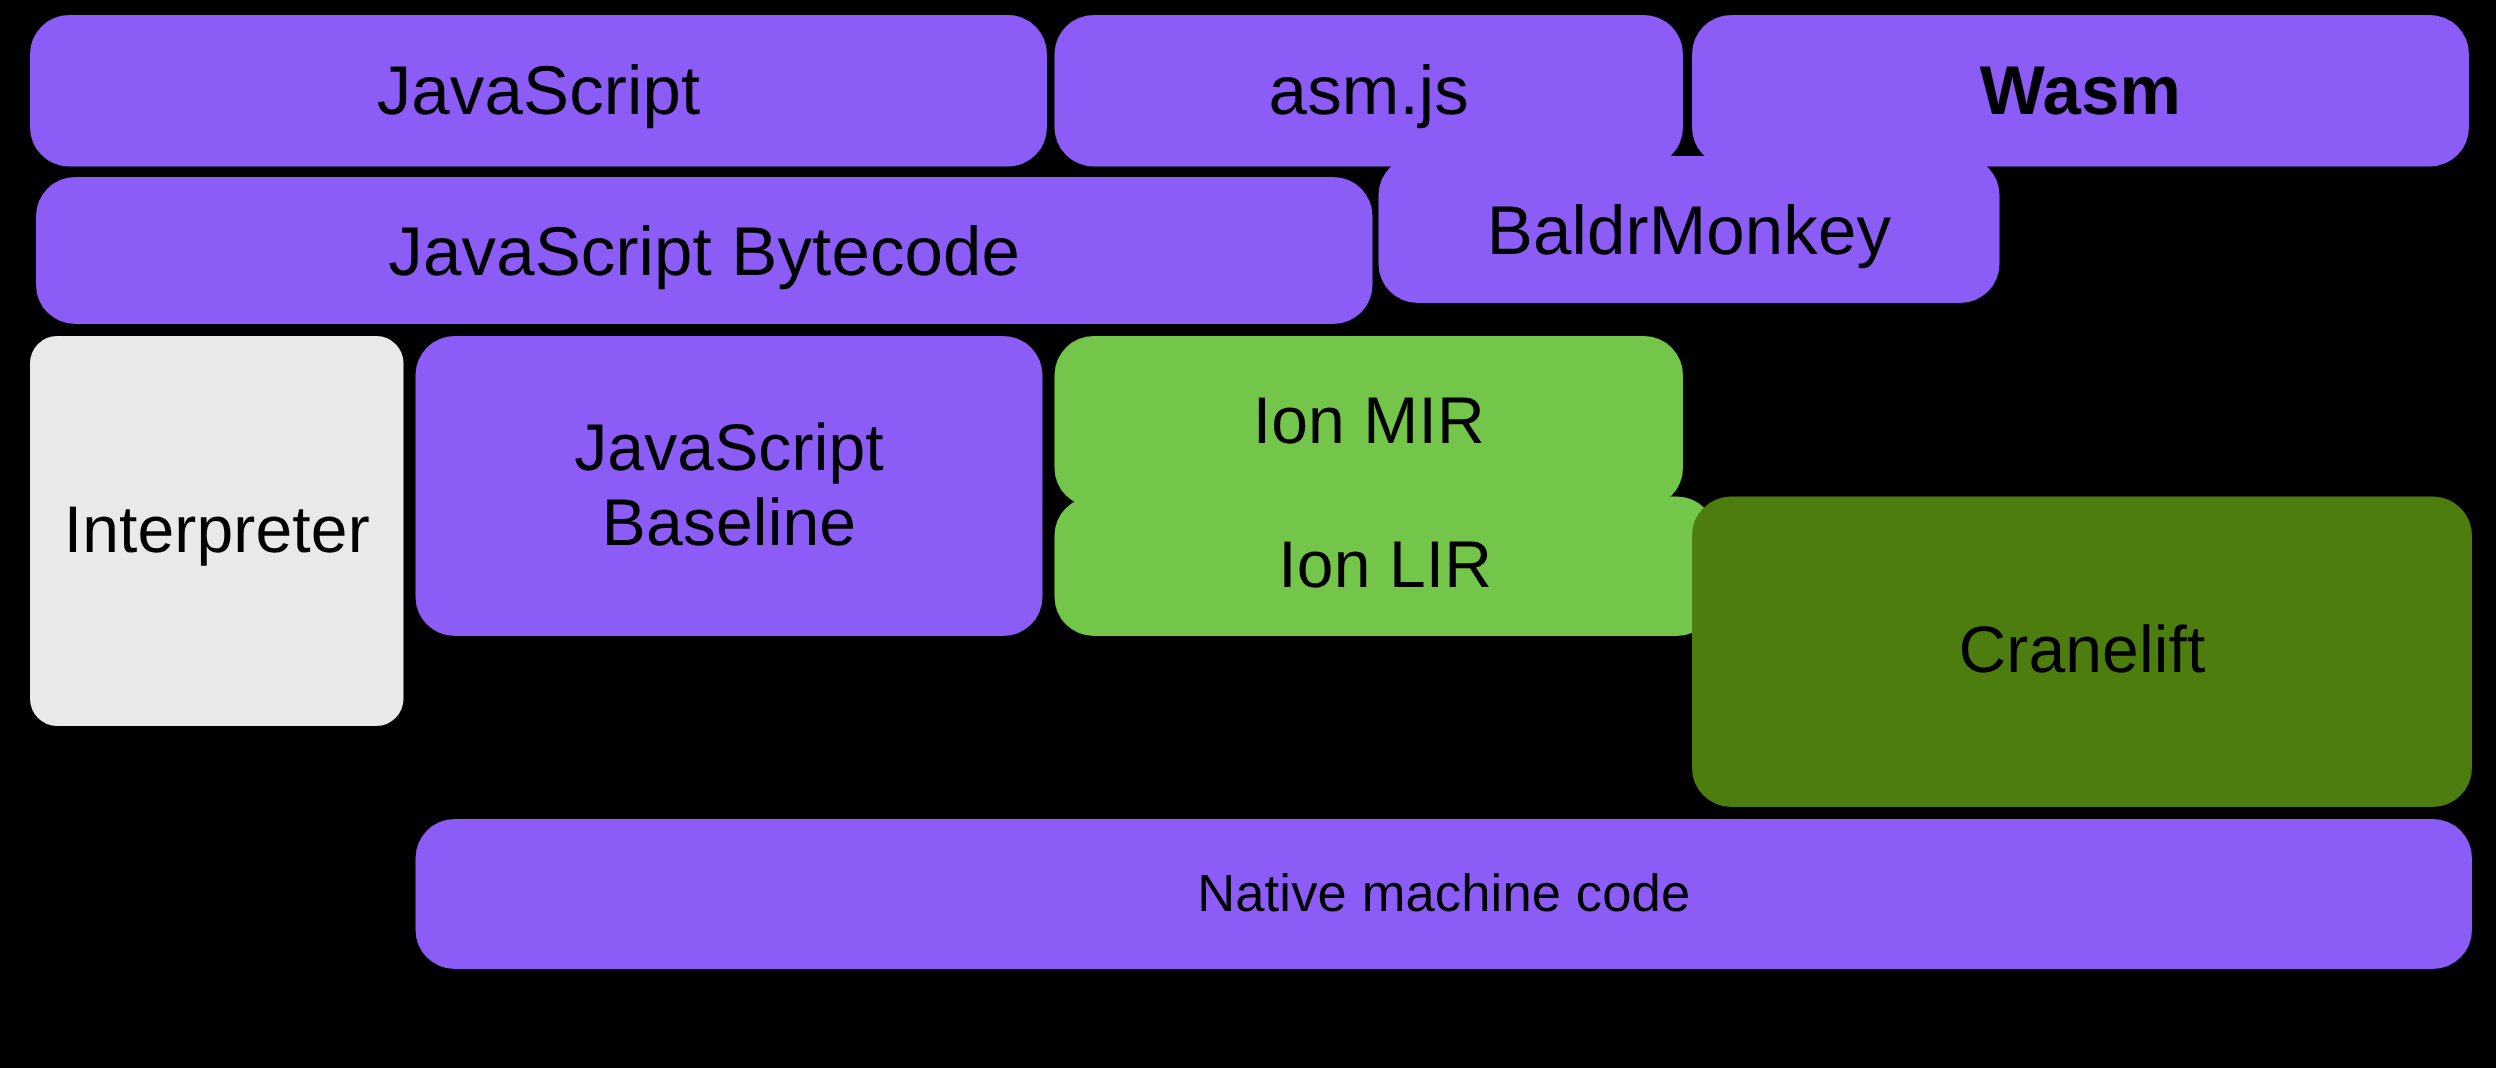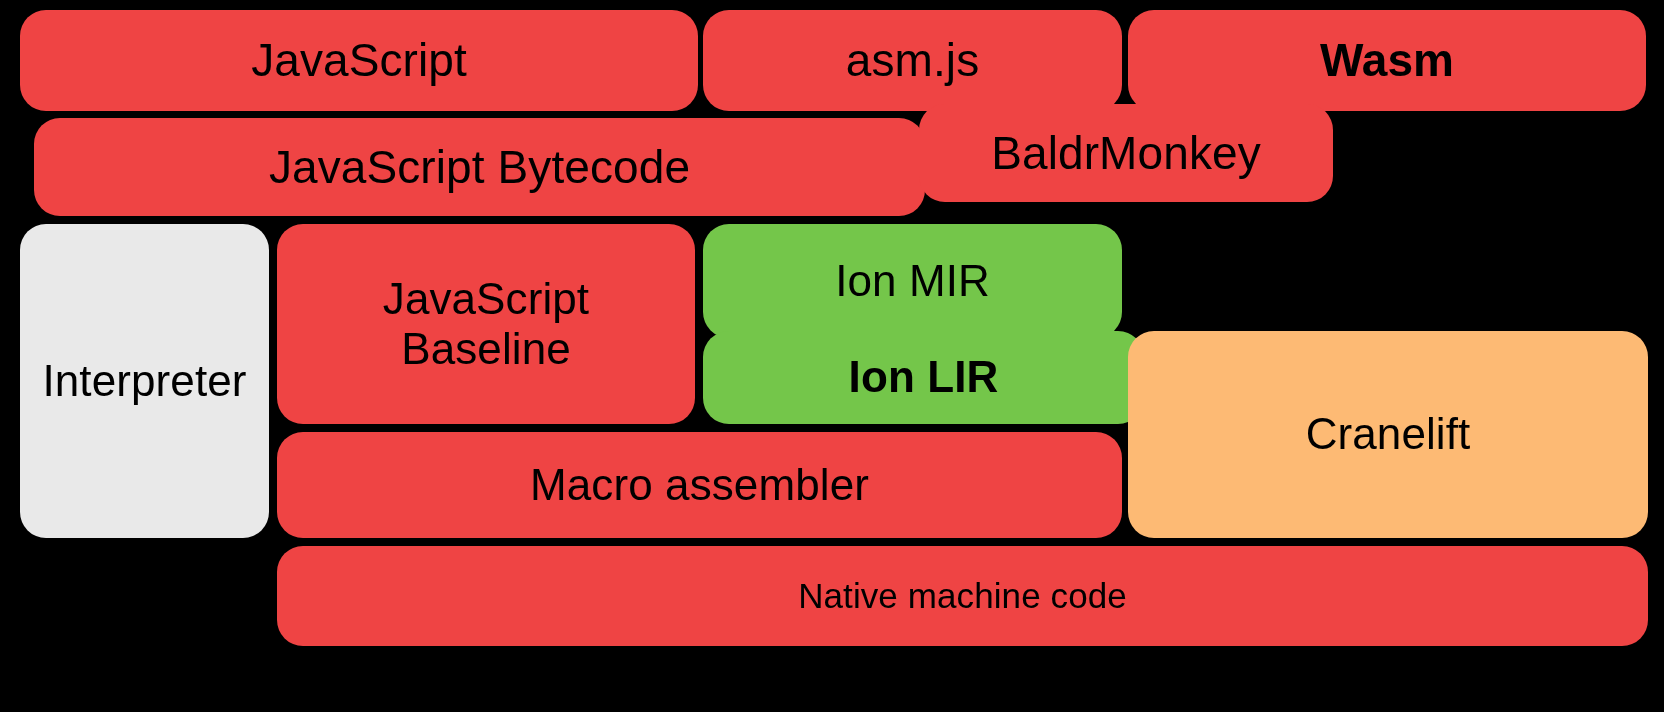--- a/index.html
+++ b/index.html
@@ -25,35 +25,34 @@
     justify-content: center;
     text-align: center;
     border-radius: 26px;
     color: #000000;
     font-weight: 400;
     line-height: 1.14;
     white-space: pre-line;
     letter-spacing: 0.1px;
     -webkit-font-smoothing: antialiased;
   }
-  .fill-white { background: #ef4444; }
+  .fill-white { background: #8b5cf6; }
   .fill-gray  { background: #e9e9e9; }
   .fill-green { background: #74c64a; }
-  .fill-pink  { background: #fdba74; }
+  .fill-pink  { background: #4d7c0f; }
 </style>
 </head>
 <body>
 
 <div id="diagram" style="background: rgb(0, 0, 0);">
     <div class="node fill-white" style="left: 20px; top: 10px; width: 678px; height: 101px; font-size: 46px; color: rgb(0, 0, 0);">JavaScript</div>
     <div class="node fill-white" style="left: 703px; top: 10px; width: 419px; height: 101px; font-size: 46px; color: rgb(0, 0, 0); text-align: center;">asm.js</div>
     <div class="node fill-white" style="left: 1128px; top: 10px; width: 518px; height: 101px; font-size: 46px; color: rgb(0, 0, 0); font-weight: bold;">Wasm</div>
-    <div class="node fill-white" style="left: 34px; top: 118px; width: 891px; height: 98px; font-size: 46px; color: rgb(0, 0, 0);">JavaScript Bytecode</div>
+    <div class="node fill-white" style="left: 24px; top: 118px; width: 891px; height: 98px; font-size: 46px; color: rgb(0, 0, 0);">JavaScript Bytecode</div>
     <div class="node fill-white" style="left: 919px; top: 104px; width: 414px; height: 98px; font-size: 46px; color: rgb(0, 0, 0);">BaldrMonkey</div>
-    <div class="node fill-gray" style="left: 20px; top: 224px; width: 249px; height: 314px; font-size: 44px; color: rgb(0, 0, 0);">Interpreter</div>
+    <div class="node fill-gray" style="left: 20px; top: 224px; width: 249px; height: 260px; font-size: 44px; color: rgb(0, 0, 0); border-radius: 18px;">Interpreter</div>
     <div class="node fill-white" style="left: 277px; top: 224px; width: 418px; height: 200px; font-size: 44px; color: rgb(0, 0, 0);">JavaScript
 Baseline</div>
     <div class="node fill-green" style="left: 703px; top: 224px; width: 419px; height: 114px; font-size: 44px; color: rgb(0, 0, 0);">Ion MIR</div>
-    <div class="node fill-green" style="left: 703px; top: 331px; width: 441px; height: 93px; font-size: 44px; color: rgb(0, 0, 0); font-weight: bold;">Ion LIR</div>
+    <div class="node fill-green" style="left: 703px; top: 331px; width: 441px; height: 93px; font-size: 44px; color: rgb(0, 0, 0);">Ion LIR</div>
     <div class="node fill-pink" style="left: 1128px; top: 331px; width: 520px; height: 207px; font-size: 44px; color: rgb(0, 0, 0);">Cranelift</div>
-    <div class="node fill-white" style="left: 277px; top: 432px; width: 845px; height: 106px; font-size: 44px; color: rgb(0, 0, 0);">Macro assembler</div>
     <div class="node fill-white" style="left: 277px; top: 546px; width: 1371px; height: 100px; font-size: 35px; color: rgb(0, 0, 0);">Native machine code</div>
   </div>
 
 </body></html>

